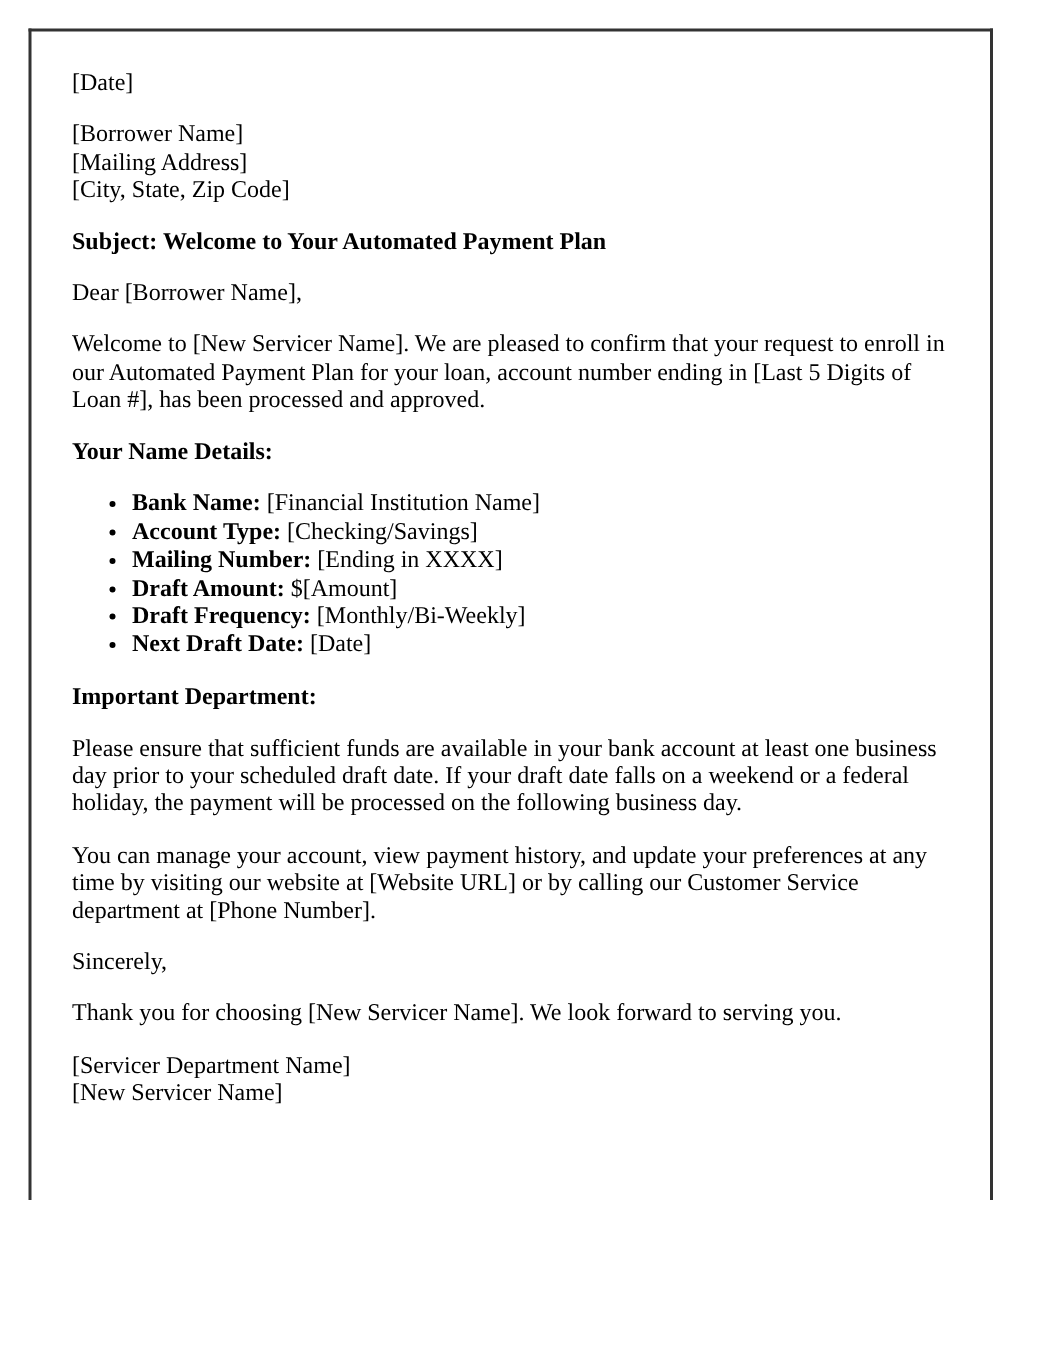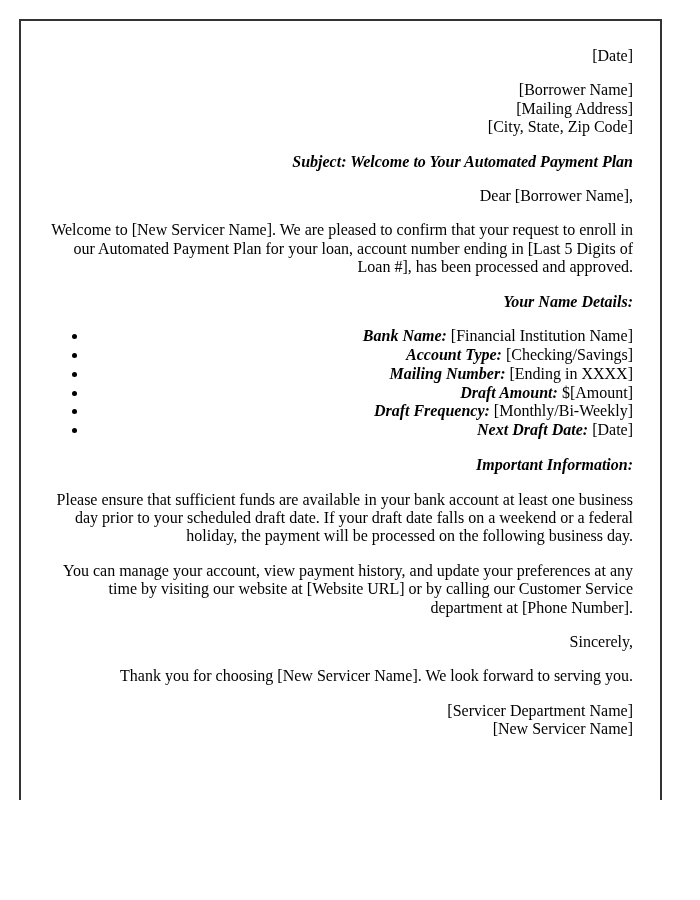--- a/index.html
+++ b/index.html
@@ -21,41 +21,38 @@
     width: 643px;
     height: 781px;
     box-sizing: border-box;
     border: 2px solid #333333;
     border-bottom: none;
     padding: 10px 27px 0 27px;
     overflow: hidden;
     font-size: 16px;
     line-height: 1.15;
     background: #ffffff;
-    text-align: right;
   }
   .para {
     margin: 16px 0;
   }
   .b {
     font-weight: bold;
-    font-style: italic;
   }
   ul.plan-list {
     margin: 16px 0;
     padding-left: 40px;
     list-style-type: disc;
   }
   ul.plan-list li {
     margin: 0;
     line-height: 1.18;
   }
   .line {
     display: block;
-    margin-left: 12px;
   }
 </style>
 </head>
 <body>
 
 <div class="letter-frame">
 
   <p class="para">[Date]</p>
 
   <div class="para">
@@ -92,21 +89,21 @@
     <li>
       <span class="b">Draft Frequency:</span>
       <span>[Monthly/Bi-Weekly]</span>
     </li>
     <li>
       <span class="b">Next Draft Date:</span>
       <span>[Date]</span>
     </li>
   </ul>
 
-  <p class="para b">Important Information:</p>
+  <p class="para b">Important Department:</p>
 
   <p class="para">Please ensure that sufficient funds are available in your bank account at least one business day prior to your scheduled draft date. If your draft date falls on a weekend or a federal holiday, the payment will be processed on the following business day.</p>
 
 
   <p class="para">You can manage your account, view payment history, and update your preferences at any time by visiting our website at [Website URL] or by calling our Customer Service department at [Phone Number].</p>
 
   <p class="para">Sincerely,</p>
 
   <p class="para">Thank you for choosing [New Servicer Name]. We look forward to serving you.</p>
 

